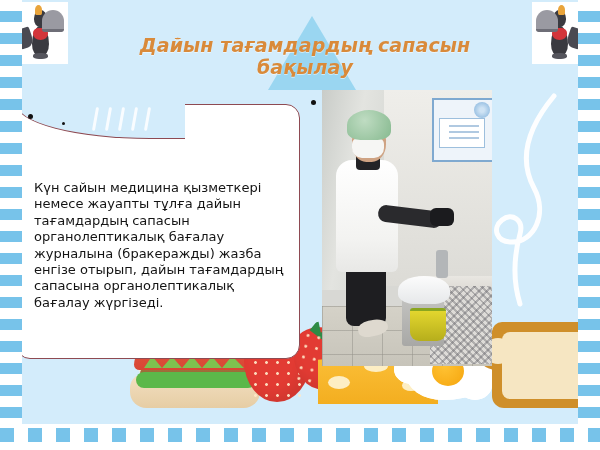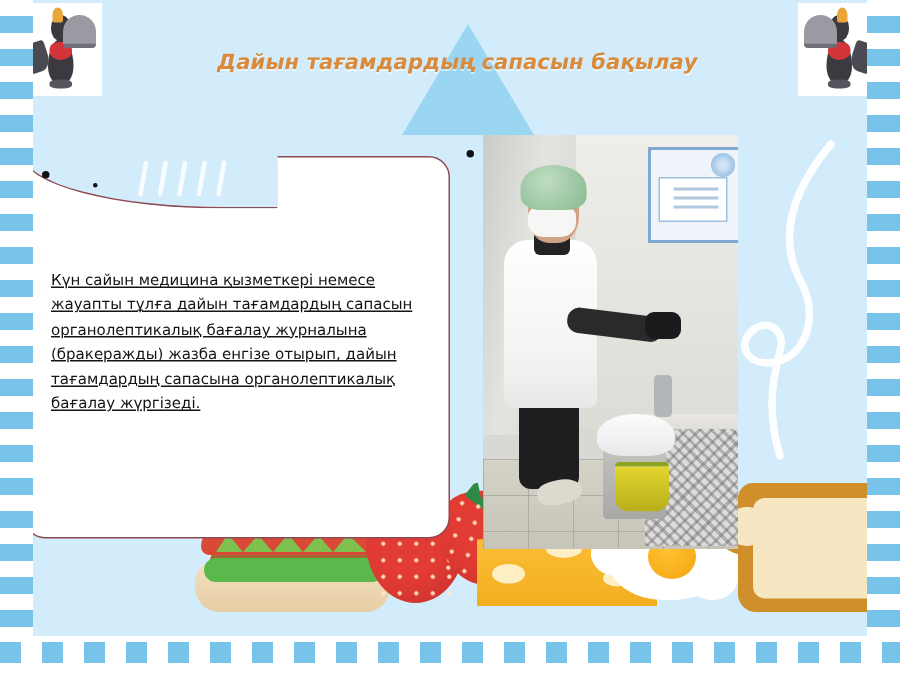--- a/index.html
+++ b/index.html
@@ -89,21 +89,21 @@
   
   .title {
     position: absolute;
     left: 110px;
     top: 34px;
     width: 390px;
     text-align: center;
     font-family: "DejaVu Sans", sans-serif;
     font-style: italic;
     font-weight: bold;
-    font-size: 14px;
+    font-size: 19px;
     color: #d98a3a;
     letter-spacing: 0.1px;
     text-shadow: 0 1px 0 rgba(255,255,255,0.5);
   }
 
   
   .mascot {
     position: absolute;
     top: 2px;
     width: 56px;
@@ -250,25 +250,24 @@
     border-radius: 50%;
     background: #111111;
   }
 
   .card-text {
     position: absolute;
     left: 34px;
     top: 180px;
     width: 252px;
     font-family: "DejaVu Sans", sans-serif;
-    font-size: 10px;
+    font-size: 13px;
     line-height: 16.4px;
     color: #141414;
     white-space: pre-line;
-    text-decoration: underline;
   }
 
   
   .photo {
     position: absolute;
     left: 322px;
     top: 90px;
     width: 170px;
     height: 276px;
     overflow: hidden;

